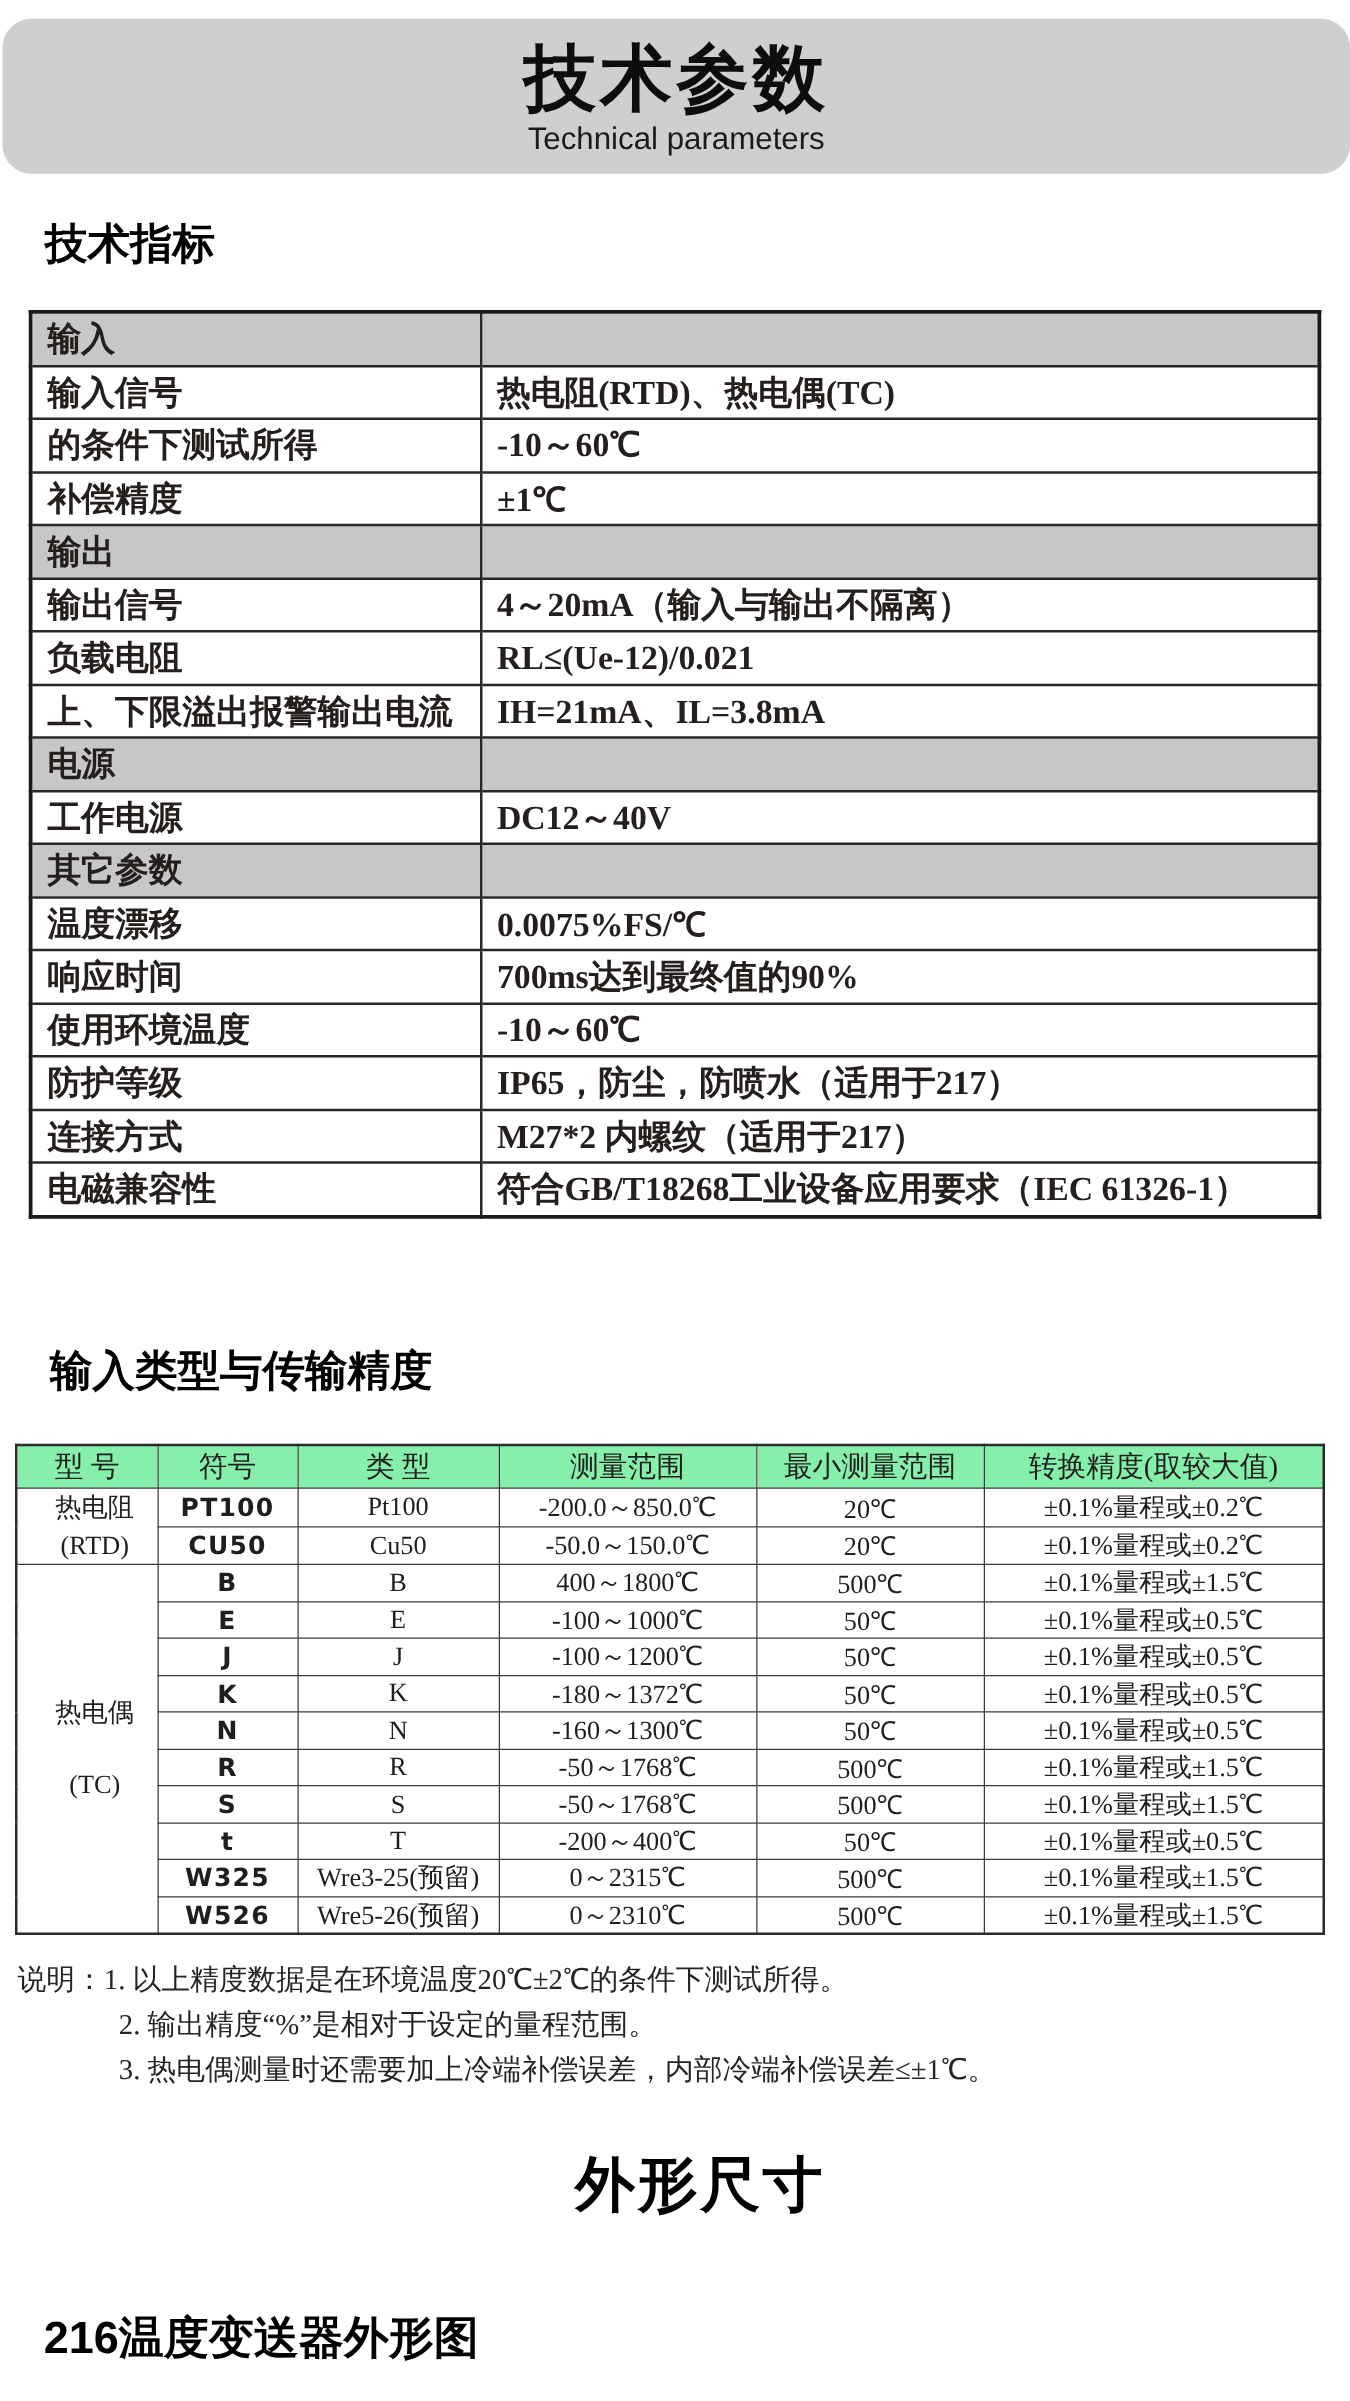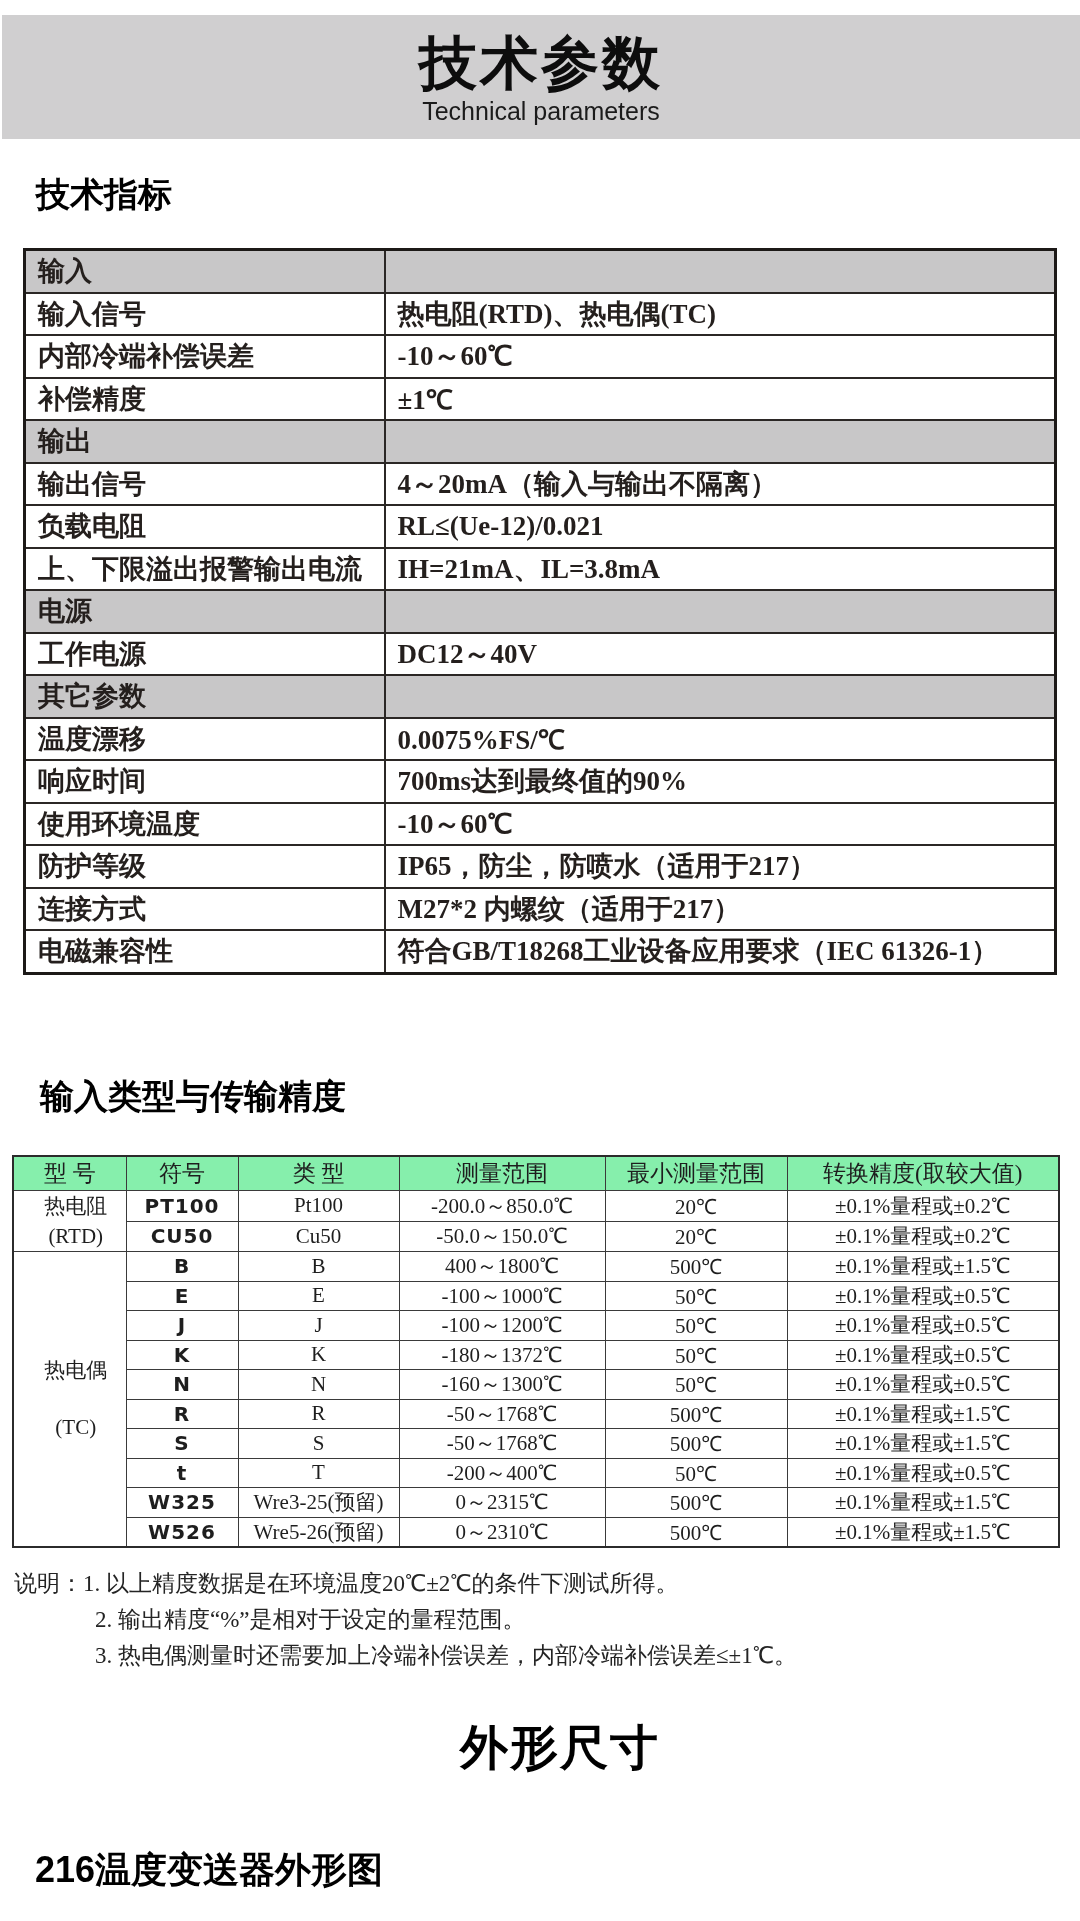--- a/index.html
+++ b/index.html
@@ -13,20 +13,21 @@
     overflow: hidden;
   }
 
   
   .banner {
     position: absolute;
     top: 15px; left: 2px;
     width: 1078px; height: 124px;
     background: #d0cfd0;
     text-align: center;
+    border-radius: 23px;
   }
   .banner-title {
     margin-top: 16px;
     font-size: 58px;
     font-weight: 700;
     letter-spacing: 3px;
     color: #0d0d0d;
     line-height: 1.1;
   }
   .banner-subtitle {
@@ -153,21 +154,21 @@
     <tbody id="spec-table-body">
         <tr class="section-row">
           <td>输入</td>
           <td></td>
         </tr>
         <tr>
           <td>输入信号</td>
           <td>热电阻(RTD)、热电偶(TC)</td>
         </tr>
         <tr>
-          <td>内部冷端补偿误差</td>
+          <td>的条件下测试所得</td>
           <td>-10～60℃</td>
         </tr>
         <tr>
           <td>补偿精度</td>
           <td>±1℃</td>
         </tr>
         <tr class="section-row">
           <td>输出</td>
           <td></td>
         </tr>

